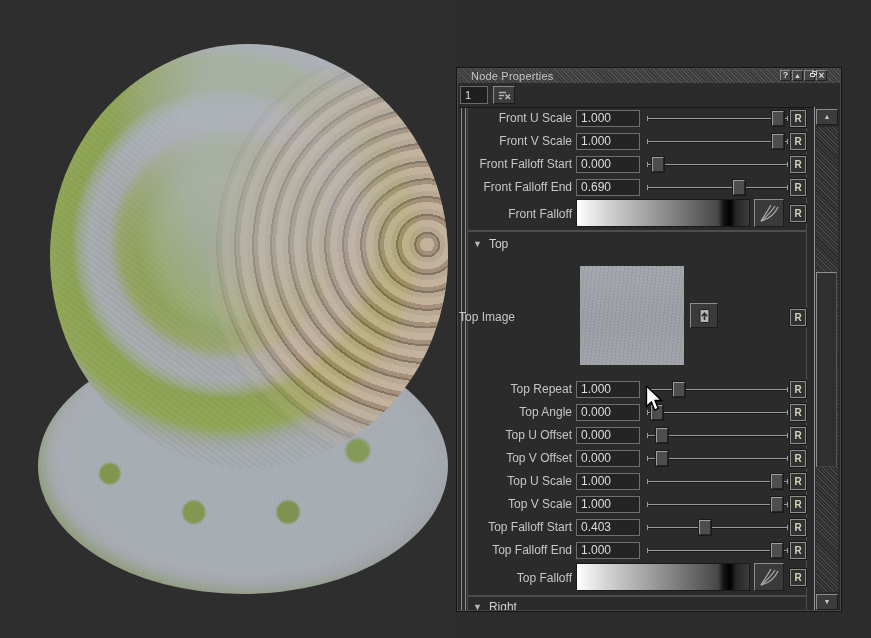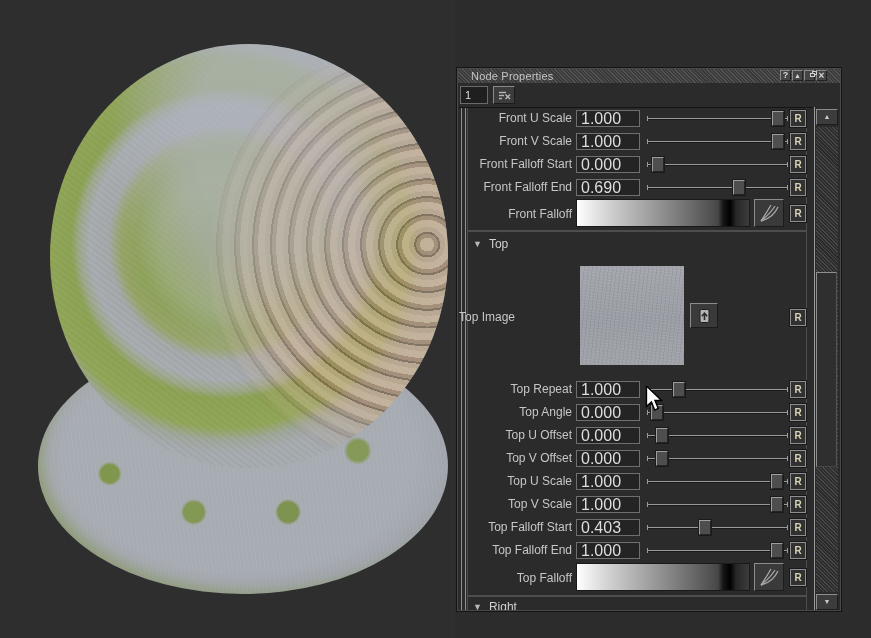--- a/index.html
+++ b/index.html
@@ -97,21 +97,21 @@
   .section-hdr { position:absolute; left:14px; display:flex; align-items:center; gap:7px; color:#d0d0d0; }
   .hdr-top { top:129px; }
   .hdr-right { top:492px; }
   .tri { color:#b9b9b9; font-size:9px; }
 
   .param-row { position:absolute; left:0; width:428px; height:17px; }
   .plabel { position:absolute; left:0; top:1px; width:113px; text-align:right; color:#c6c6c6; white-space:nowrap; }
   .pvalue {
     position:absolute; left:117px; top:0; width:64px; height:17px;
     background:#242424; border:1px solid #6f6f6f; color:#dedede;
-    line-height:15px; padding-left:4px; font-size:16px;
+    line-height:15px; padding-left:4px; font-size:12px;
   }
   .ptrack { position:absolute; left:188px; top:8px; width:141px; height:1px; background:#9a9a9a; box-shadow:0 1px 0 #191919; }
   .ptrack::before, .ptrack::after { content:""; position:absolute; top:-2px; width:1px; height:5px; background:#9a9a9a; }
   .ptrack::before { left:0; } .ptrack::after { right:0; }
   .phandle {
     position:absolute; top:-7px; width:12px; height:15px; background:#4e4e4e;
     border:1px solid; border-color:#9e9e9e #242424 #242424 #9e9e9e; box-shadow:0 0 0 1px #1a1a1a;
   }
   .preset {
     position:absolute; left:331px; top:0; width:16px; height:17px;

